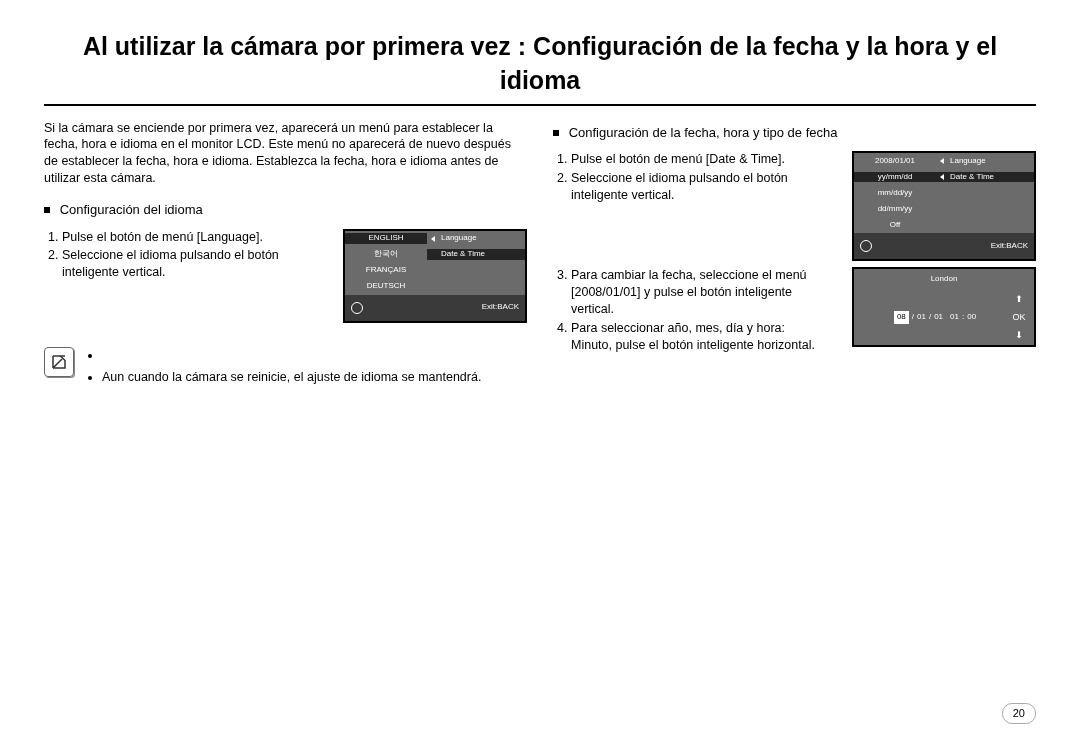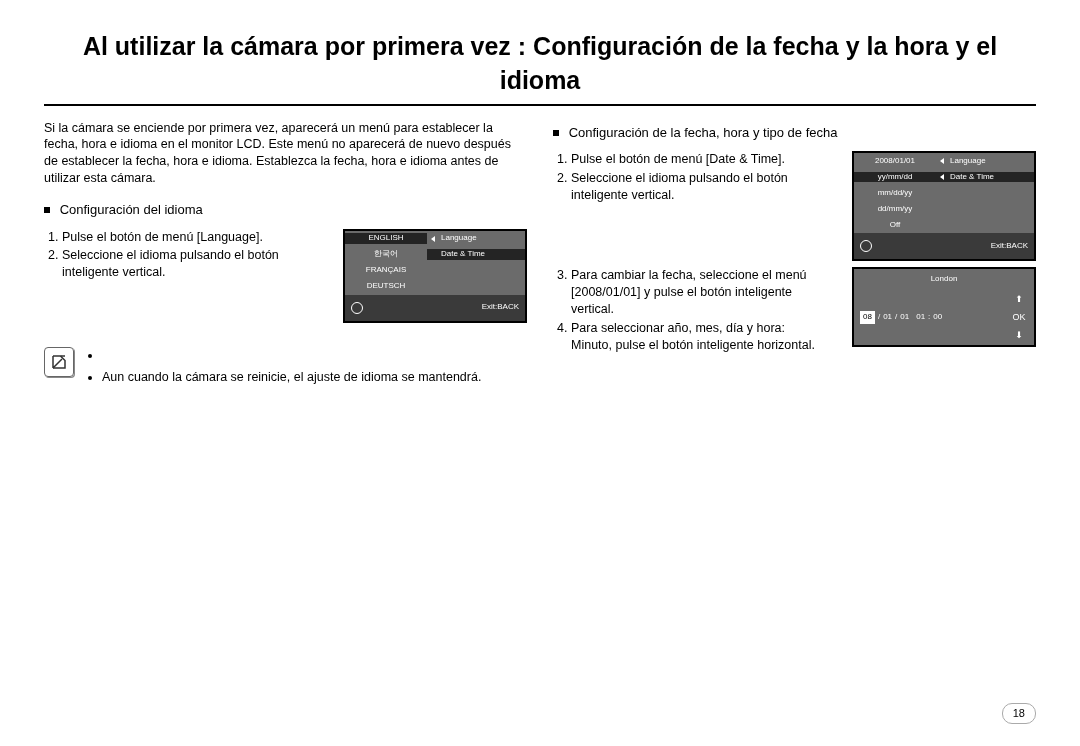--- a/index.html
+++ b/index.html
@@ -258,21 +258,21 @@
               <span>Minuto, pulse el botón inteligente horizontal.</span><br>
             </li>
           </ol>
         </div>
 
         <div class="lcd" style="height:auto;">
           <div class="london-row">
             <span>London</span>
           </div>
           <div class="lcd3-body" style="background:#6b6b6b;">
-            <div style="flex:1; display:flex; align-items:center; gap:3px; justify-content:flex-start;">
+            <div style="flex:1; display:flex; align-items:center; gap:3px; justify-content:center;">
               <span class="date-box">08</span>
               <span class="date-txt">/</span>
               <span class="date-txt">01</span>
               <span class="date-txt">/</span>
               <span class="date-txt">01</span>
               <span class="date-txt" style="margin-left:4px;">01</span>
               <span class="date-txt">:</span>
               <span class="date-txt">00</span>
             </div>
             <div class="arrow-col">
@@ -280,14 +280,14 @@
               <span>OK</span>
               <span>⬇</span>
             </div>
           </div>
         </div>
       </div>
 
     </div>
   </div>
 
-  <div class="page-num">18</div>
+  <div class="page-num">20</div>
 </div>
 
 </body></html>

